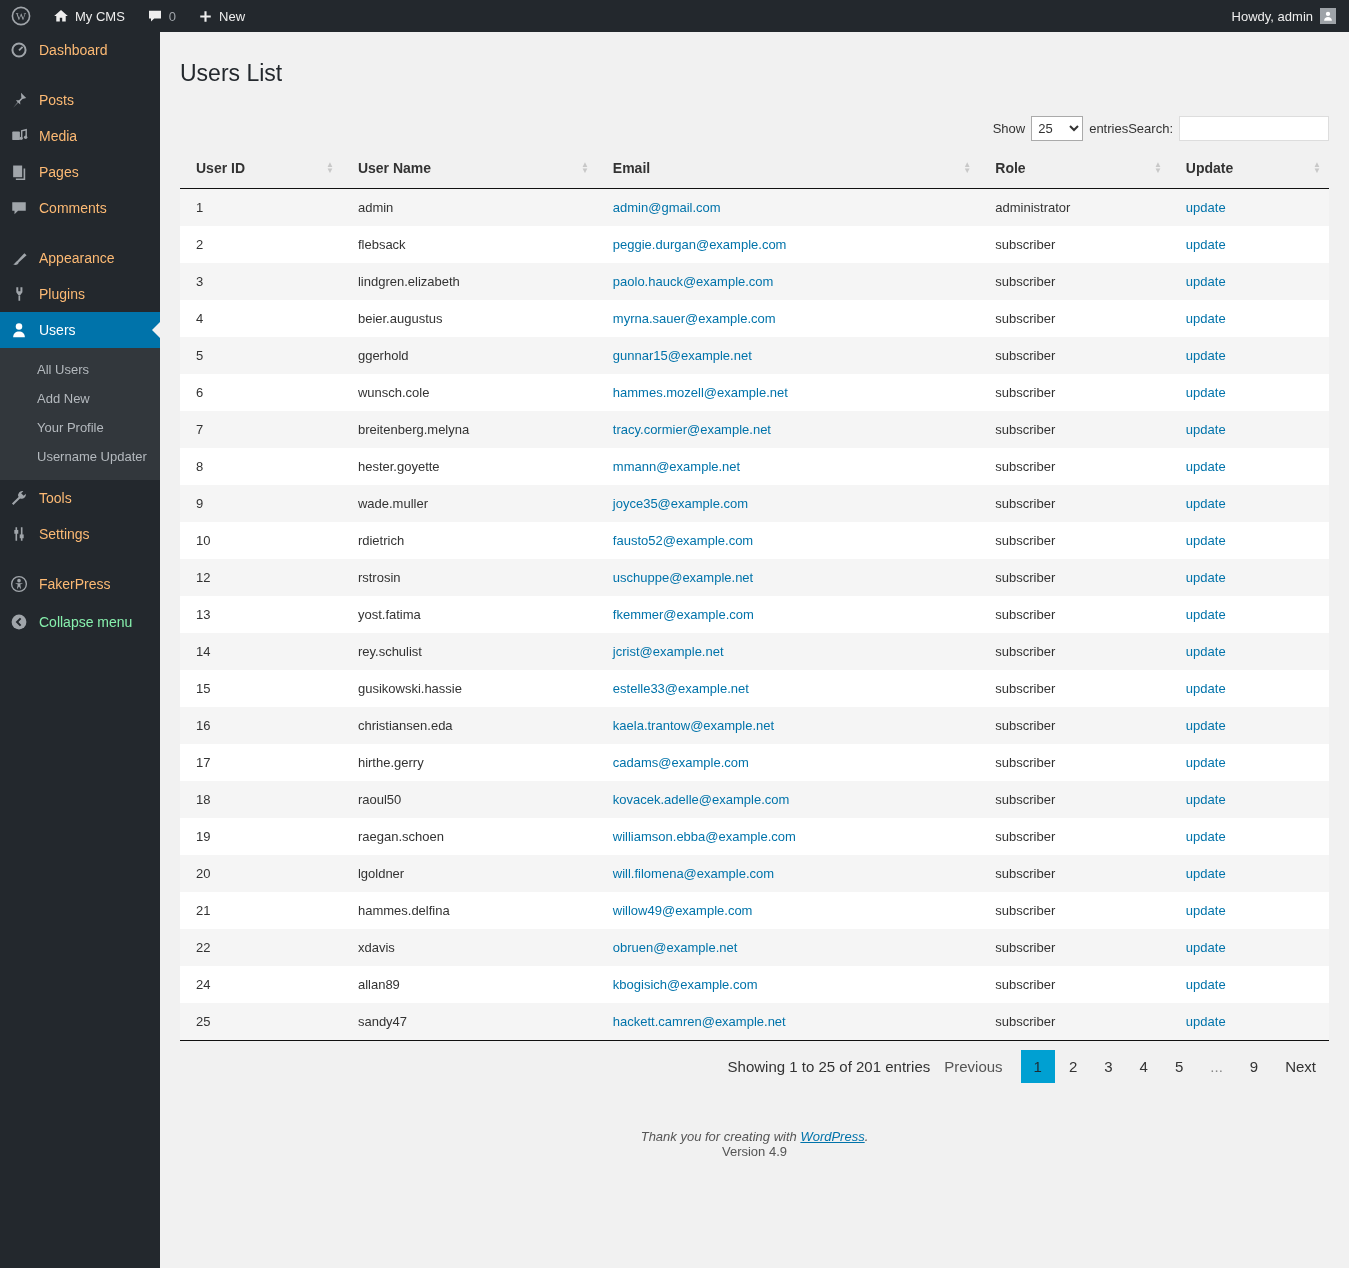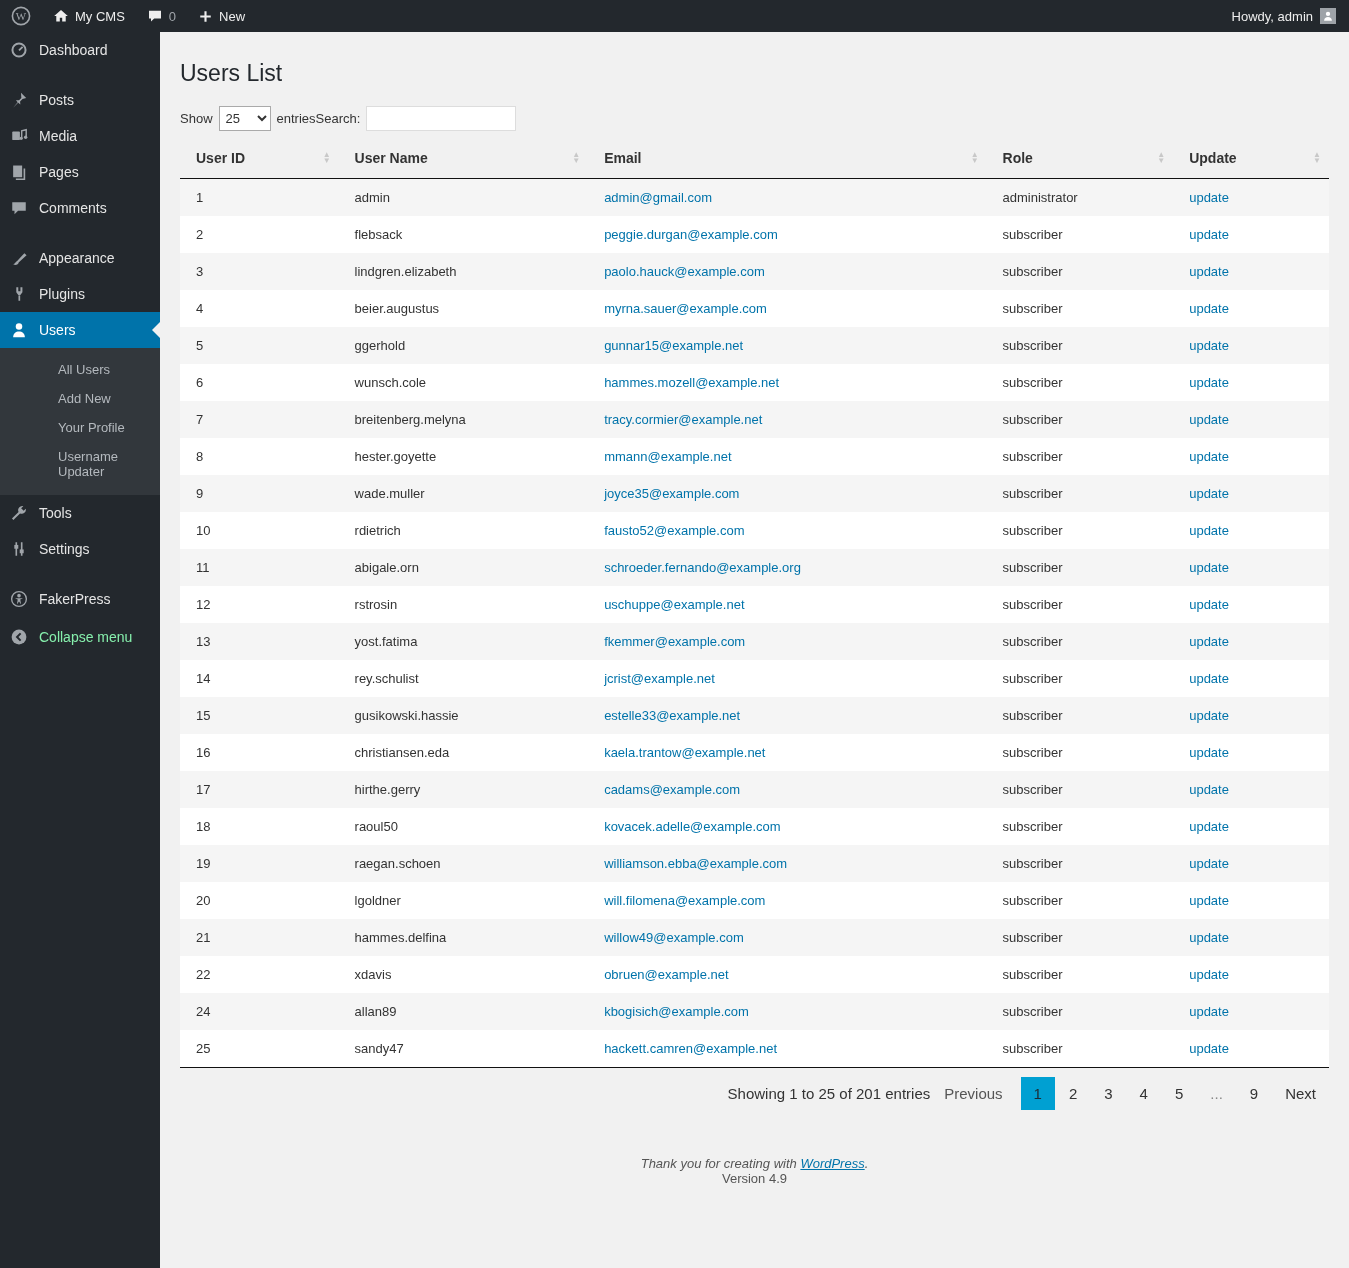--- a/index.html
+++ b/index.html
@@ -25,48 +25,48 @@
   .avatar { width:16px; height:16px; background:#9ea3a8; display:inline-flex; align-items:center; justify-content:center; }
   .comment-count { color:#a0a5aa; }
 
   
   .sidebar {
     position:absolute; top:32px; left:0; width:160px; bottom:0;
     background:#23282d; color:#eee; font-size:14px;
   }
   .menu-item {
     display:flex; align-items:center; gap:10px;
-    padding:9px 8px 9px 9px; color:#e5e5e5; cursor:pointer; position:relative;
+    padding:9px 8px 9px 9px; color:#fdba74; cursor:pointer; position:relative;
   }
   .menu-item .ico { color:#a0a5aa; display:inline-flex; width:20px; justify-content:center; }
   .menu-item.active { background:#0073aa; color:#fff; }
   .menu-item.active .ico { color:#fff; }
   .menu-item.active::after {
     content:""; position:absolute; right:0; top:50%; margin-top:-8px;
     border:8px solid transparent; border-right-color:#f1f1f1;
   }
   .menu-gap { height:14px; }
   .submenu { background:#32373c; padding:7px 0 9px; }
   .submenu .sub-item {
-    display:block; padding:7px 0 7px 58px; color:#b4b9be; font-size:13px; cursor:pointer;
+    display:block; padding:7px 0 7px 37px; color:#b4b9be; font-size:13px; cursor:pointer;
   }
   .collapse-item { margin-top:2px; color:#86efac; }
 
   
   .content {
     position:absolute; left:160px; top:32px; right:0; bottom:0;
     padding:0 20px;
   }
   h1.page-title {
     font-size:23px; font-weight:400; color:#23282d;
     margin:0; padding:27px 0 12px; line-height:29px;
   }
   .controls {
-    display:flex; justify-content:flex-start; align-items:center;
-    margin:6px 0 7px; font-size:13px; color:#333;
+    display:flex; justify-content:flex-end; align-items:center;
+    margin:16px 0 7px; font-size:13px; color:#333;
   }
   .controls .left, .controls .right { display:flex; align-items:center; gap:6px; }
   select.page-size {
     width:52px; height:25px; border:1px solid #aaa; background:#fff;
     font-size:13px; color:#333; padding:1px 2px; font-family:inherit;
   }
   input.search-box {
     width:150px; height:25px; border:1px solid #ddd; background:#fff;
     padding:2px 6px; font-size:13px; font-family:inherit;
   }
@@ -379,27 +379,20 @@
           <td><span class="blue-link">update</span></td>
         </tr>
         <tr>
           <td><span>10</span></td>
           <td><span>rdietrich</span></td>
           <td><span class="blue-link">fausto52@example.com</span></td>
           <td><span>subscriber</span></td>
           <td><span class="blue-link">update</span></td>
         </tr>
         <tr>
-          <td><span>11</span></td>
-          <td><span>abigale.orn</span></td>
-          <td><span class="blue-link">schroeder.fernando@example.org</span></td>
-          <td><span>subscriber</span></td>
-          <td><span class="blue-link">update</span></td>
-        </tr>
-        <tr>
           <td><span>12</span></td>
           <td><span>rstrosin</span></td>
           <td><span class="blue-link">uschuppe@example.net</span></td>
           <td><span>subscriber</span></td>
           <td><span class="blue-link">update</span></td>
         </tr>
         <tr>
           <td><span>13</span></td>
           <td><span>yost.fatima</span></td>
           <td><span class="blue-link">fkemmer@example.com</span></td>

